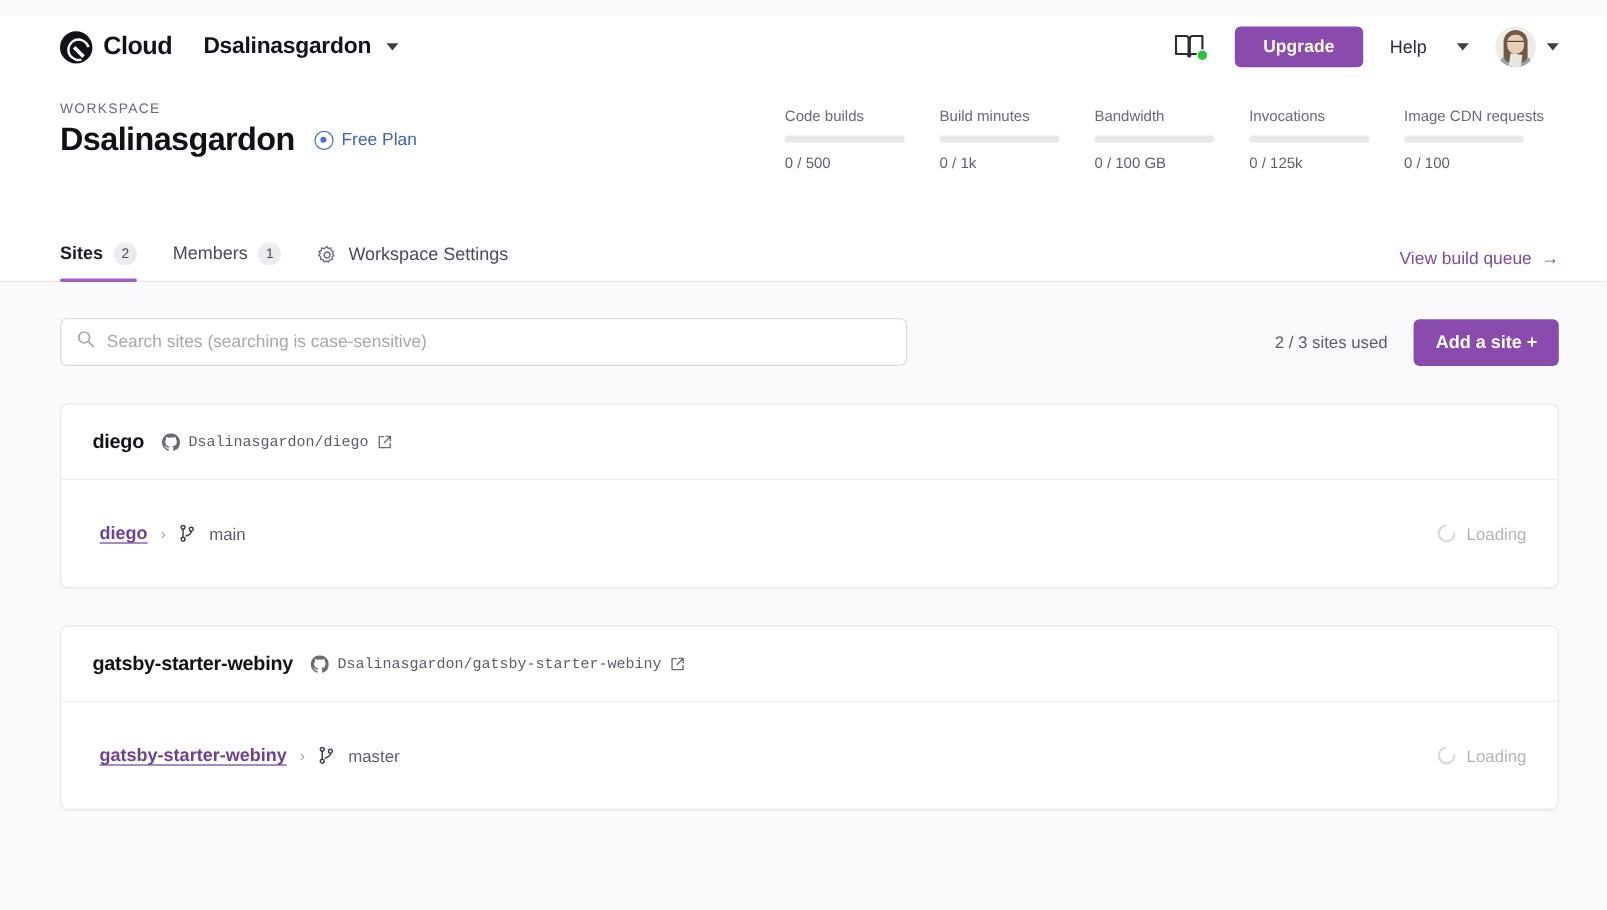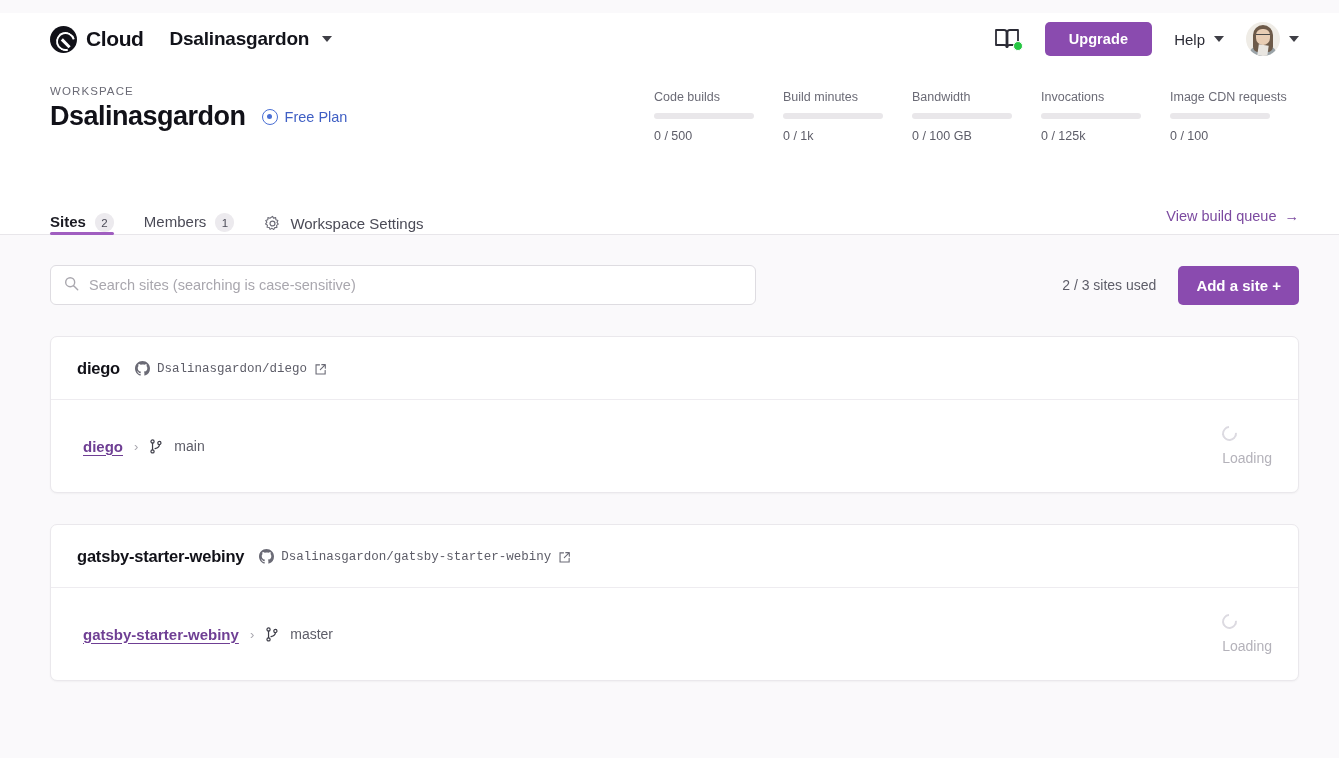--- a/index.html
+++ b/index.html
@@ -56,21 +56,21 @@
   .docs-dot {
     position: absolute; right: 0px; bottom: 1px;
     width: 10px; height: 10px; border-radius: 50%;
     background: #26c643; border: 1.5px solid #fff;
   }
   .upgrade-btn {
     background: #8a4baf; color: #fff; border: none; border-radius: 5px;
     font-family: inherit; font-size: 14.5px; font-weight: 700;
     padding: 9px 24px; cursor: pointer; letter-spacing: .1px;
   }
-  .help-menu { display: flex; align-items: center; gap: 9px; cursor: pointer; }
+  .help-menu { display: flex; align-items: center; gap: 25px; cursor: pointer; }
   .help-label { font-size: 15px; color: #2b2b35; }
   .avatar-menu { display: flex; align-items: center; gap: 9px; cursor: pointer; }
   .avatar {
     width: 34px; height: 34px; border-radius: 50%; overflow: hidden;
     background: #efece6; position: relative; flex: none;
   }
   .avatar .hair {
     position: absolute; left: 7px; top: 3px; width: 20px; height: 27px;
     background: #6d5a49; border-radius: 11px 11px 6px 6px;
   }
@@ -128,22 +128,22 @@
   
   .tabsbar {
     background: #fff;
     padding: 0 40px 0 50px;
     display: flex; align-items: flex-end;
     border-bottom: 1px solid #e8e6ea;
     height: 40px;
   }
   .tabs { display: flex; align-items: flex-end; gap: 30px; }
   .tab {
-    display: flex; align-items: flex-start; gap: 9px;
-    padding-bottom: 2px; cursor: pointer; position: relative;
+    display: flex; align-items: center; gap: 9px;
+    padding-bottom: 13px; cursor: pointer; position: relative;
     font-size: 15px; color: #4b4b57;
   }
   .tab.active { font-weight: 700; color: #1b1b23; }
   .tab.active::after {
     content: ""; position: absolute; left: 0; right: 0; bottom: -1px;
     height: 3px; background: #a05ec0; border-radius: 2px;
   }
   .tab-badge {
     background: #eceaee; color: #4b4b57; font-size: 11.5px; font-weight: 400;
     border-radius: 9px; min-width: 19px; height: 19px;
@@ -206,21 +206,21 @@
   }
   .branch-line { display: flex; align-items: center; gap: 11px; }
   .branch-site {
     font-size: 15px; font-weight: 700; color: #6f3f94;
     text-decoration: underline; text-underline-offset: 3px; cursor: pointer;
   }
   .chev { color: #a8a6ae; font-size: 13px; }
   .branch-icon { width: 14px; height: 15px; flex: none; }
   .branch-name { font-size: 14px; color: #5d5d68; }
 
-  .loading { margin-left: auto; display: flex; gap: 9px; flex-direction: column; }
+  .loading { margin-left: auto; display: flex; gap: 9px; }
   .spinner {
     width: 15px; height: 15px; border-radius: 50%;
     border: 2px solid #dcdae1; border-top-color: transparent;
     transform: rotate(40deg);
   }
   .loading-text { font-size: 14px; color: #b4b2ba; }
 </style>
 </head>
 <body>
 

